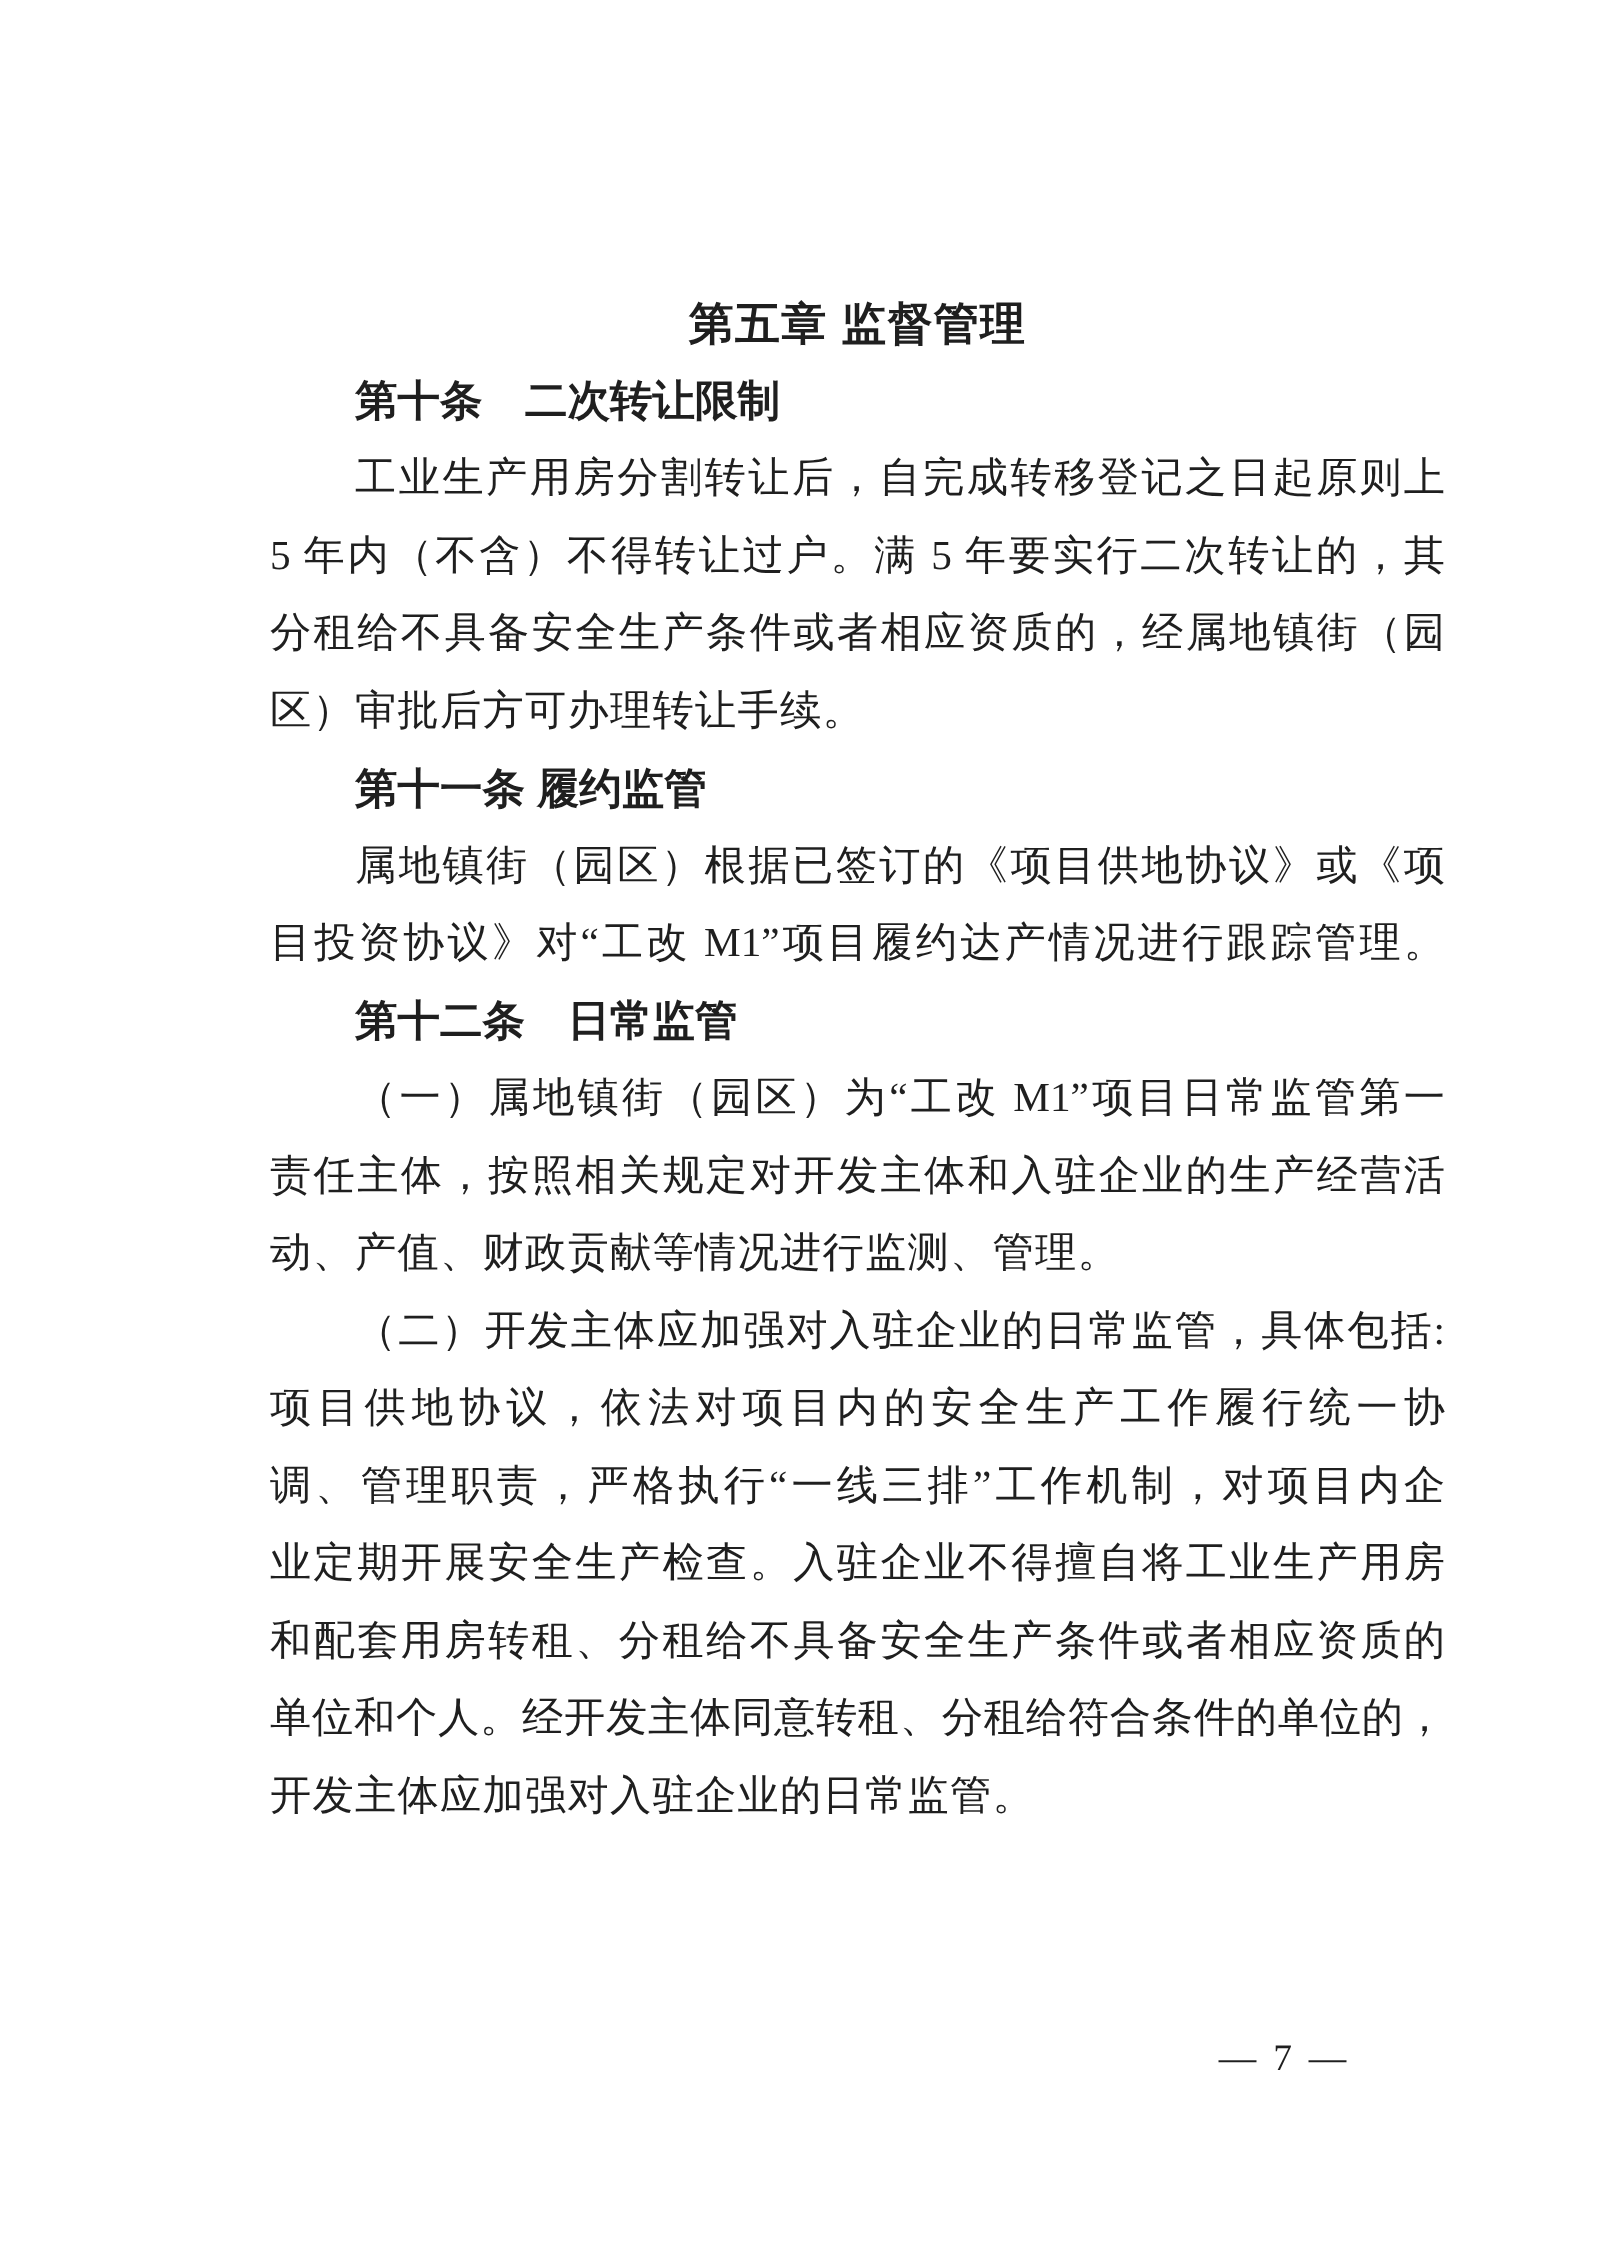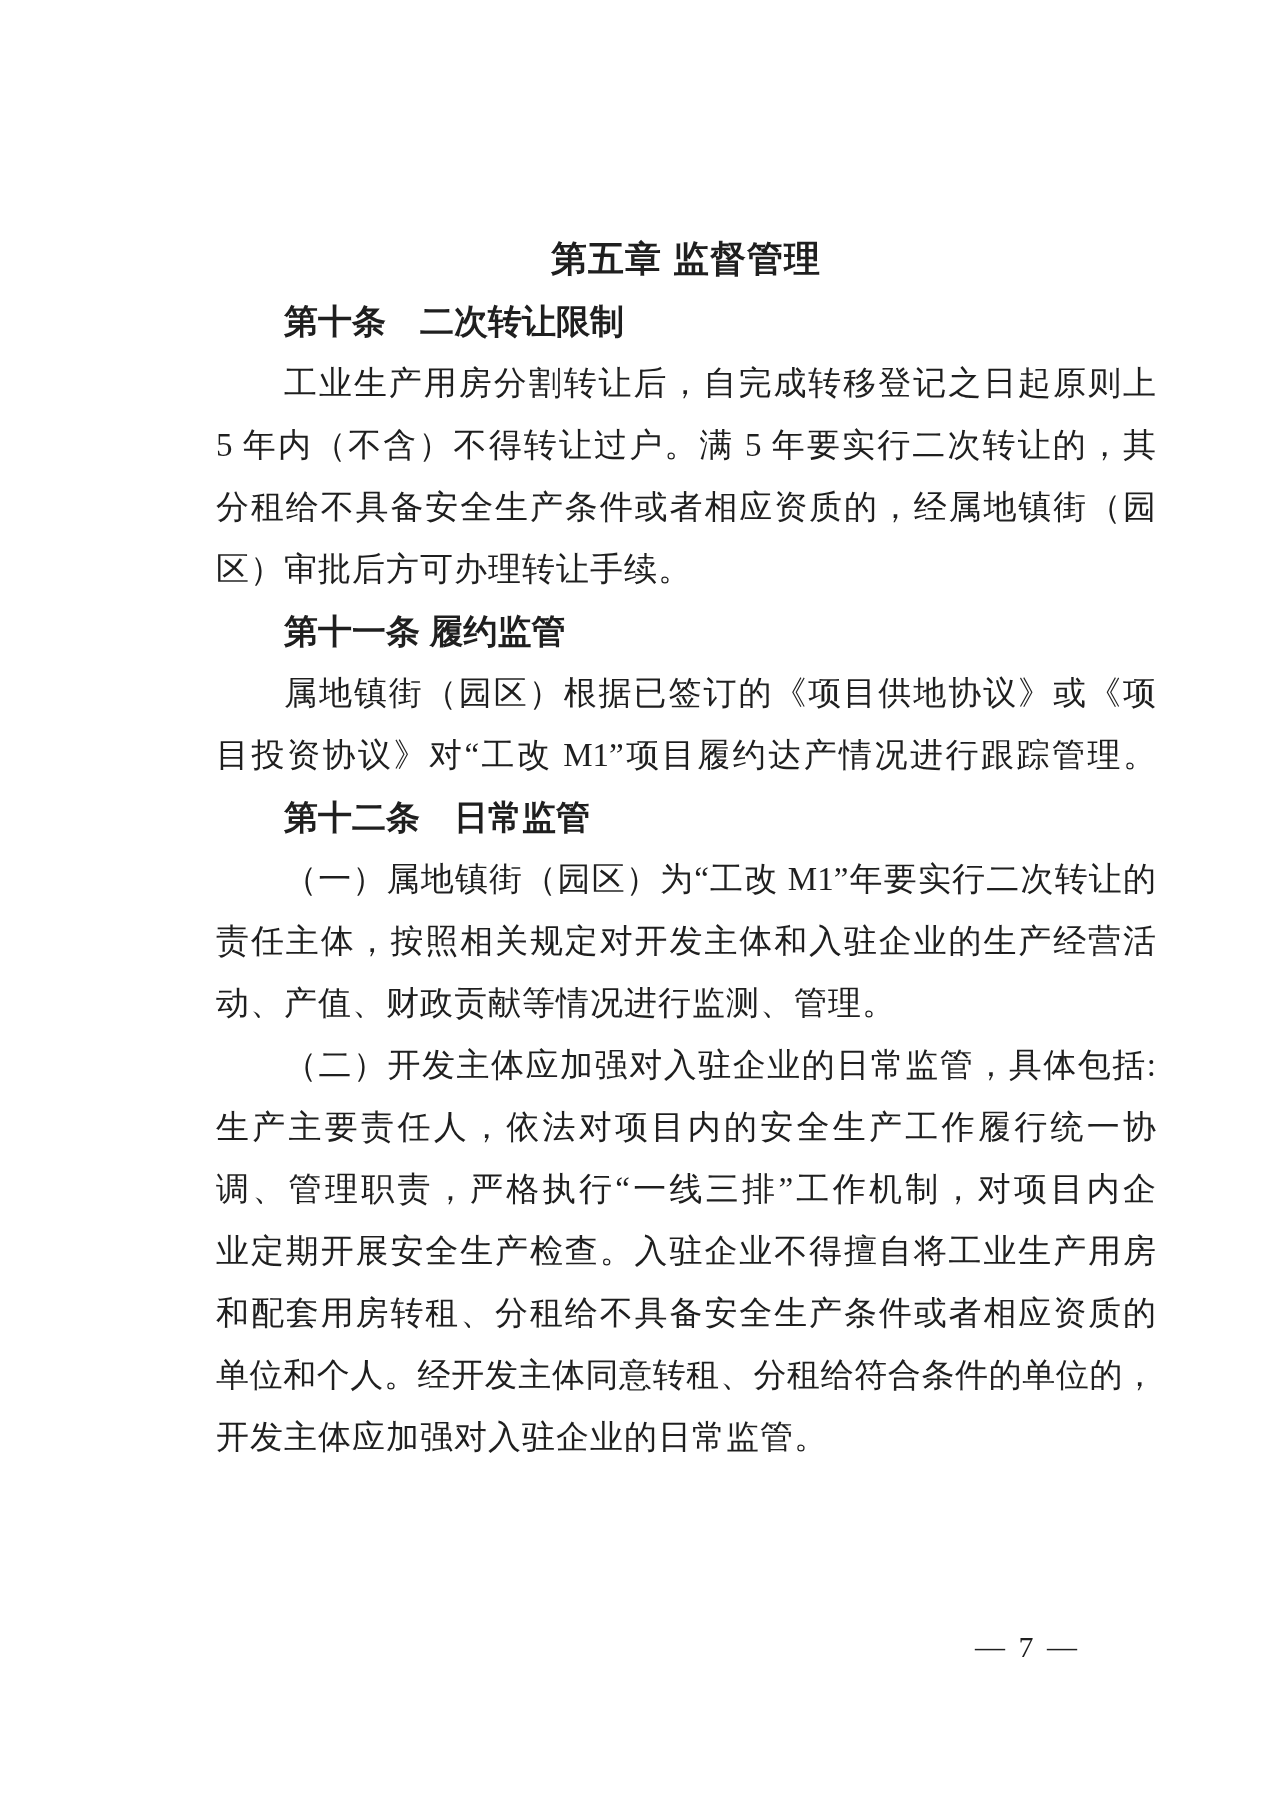--- a/index.html
+++ b/index.html
@@ -84,25 +84,25 @@
     <div class="line ind">工业生产用房分割转让后，自完成转移登记之日起原则上</div>
     <div class="line">5 年内（不含）不得转让过户。满 5 年要实行二次转让的，其</div>
     <div class="line">分租给不具备安全生产条件或者相应资质的，经属地镇街（园</div>
     <div class="line noj">区）审批后方可办理转让手续。</div>
 
     <div class="art-heading">第十一条 履约监管</div>
     <div class="line ind">属地镇街（园区）根据已签订的《项目供地协议》或《项</div>
     <div class="line">目投资协议》对“工改 M1”项目履约达产情况进行跟踪管理。</div>
 
     <div class="art-heading">第十二条　日常监管</div>
-    <div class="line ind">（一）属地镇街（园区）为“工改 M1”年要实行二次转让的</div>
+    <div class="line ind">（一）属地镇街（园区）为“工改 M1”项目日常监管第一</div>
     <div class="line">责任主体，按照相关规定对开发主体和入驻企业的生产经营活</div>
     <div class="line noj">动、产值、财政贡献等情况进行监测、管理。</div>
     <div class="line ind">（二）开发主体应加强对入驻企业的日常监管，具体包括:</div>
-    <div class="line">生产主要责任人，依法对项目内的安全生产工作履行统一协</div>
+    <div class="line">项目供地协议，依法对项目内的安全生产工作履行统一协</div>
     <div class="line">调、管理职责，严格执行“一线三排”工作机制，对项目内企</div>
     <div class="line">业定期开展安全生产检查。入驻企业不得擅自将工业生产用房</div>
     <div class="line">和配套用房转租、分租给不具备安全生产条件或者相应资质的</div>
     <div class="line">单位和个人。经开发主体同意转租、分租给符合条件的单位的，</div>
     <div class="line noj">开发主体应加强对入驻企业的日常监管。</div>
 
   </div>
 
   <div class="page-number">— 7 —</div>
 </div>

